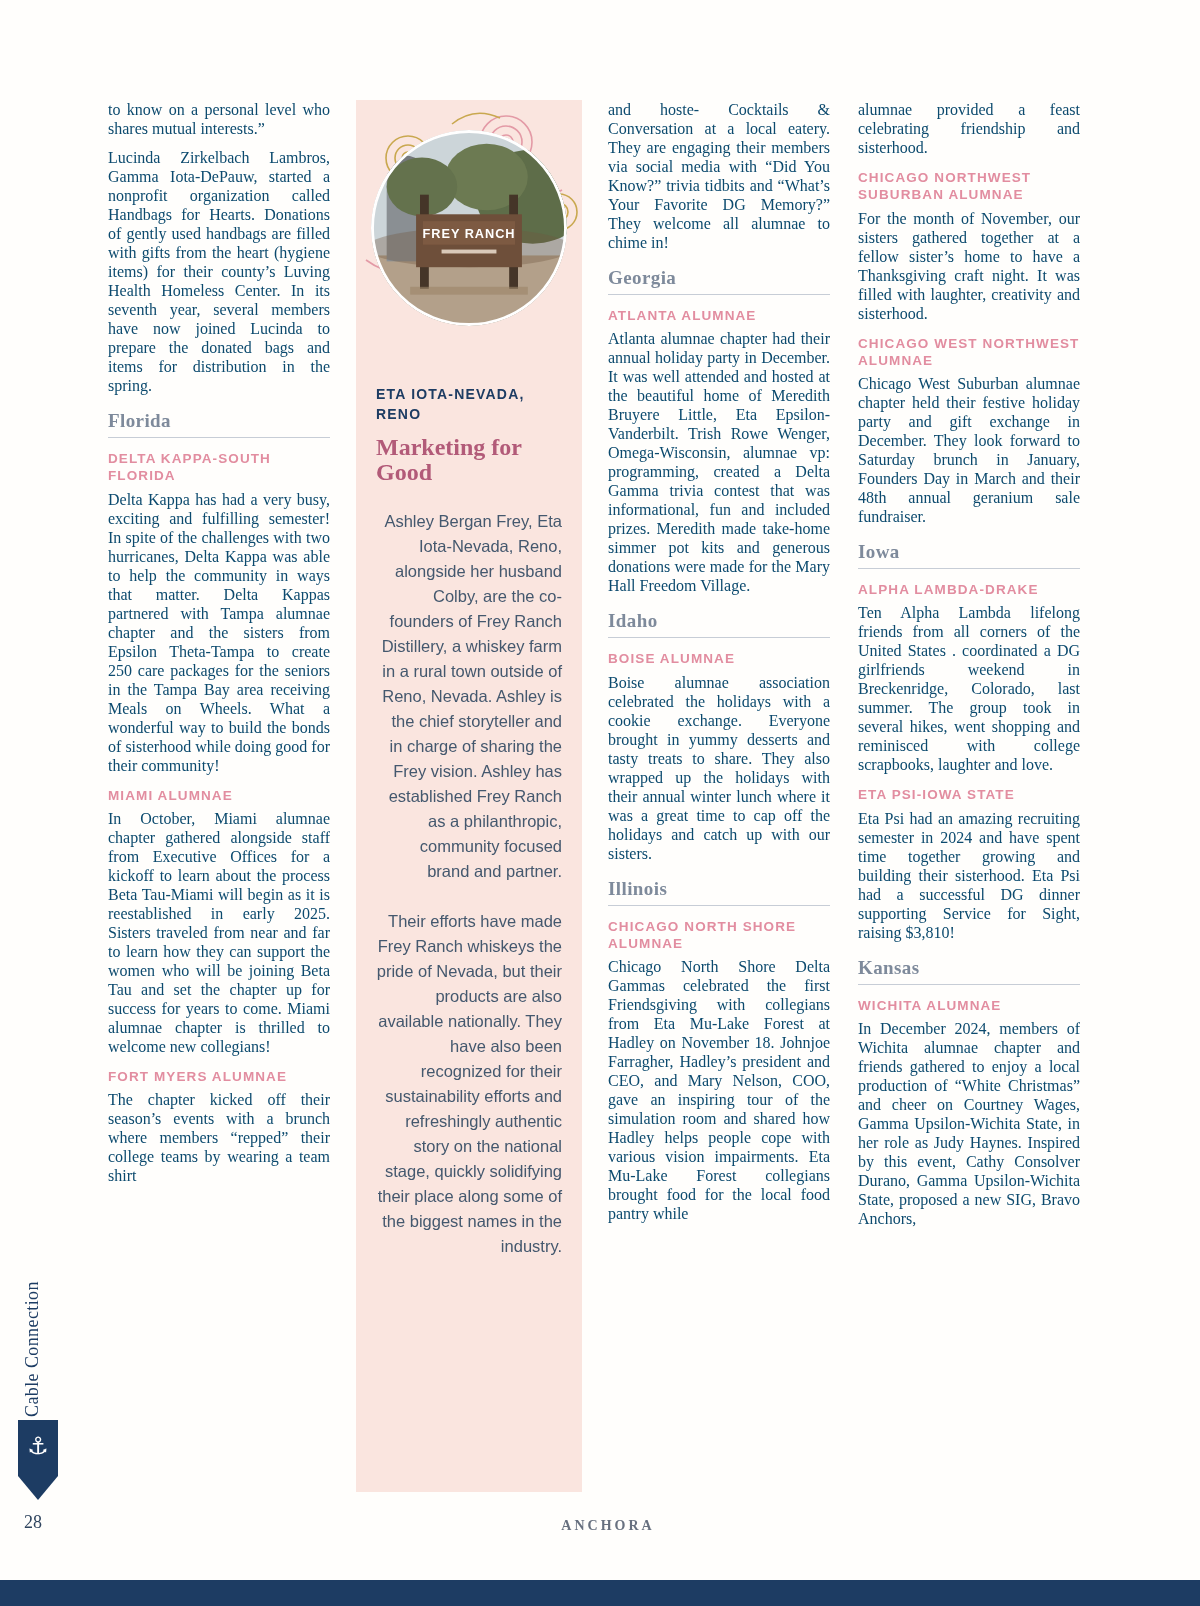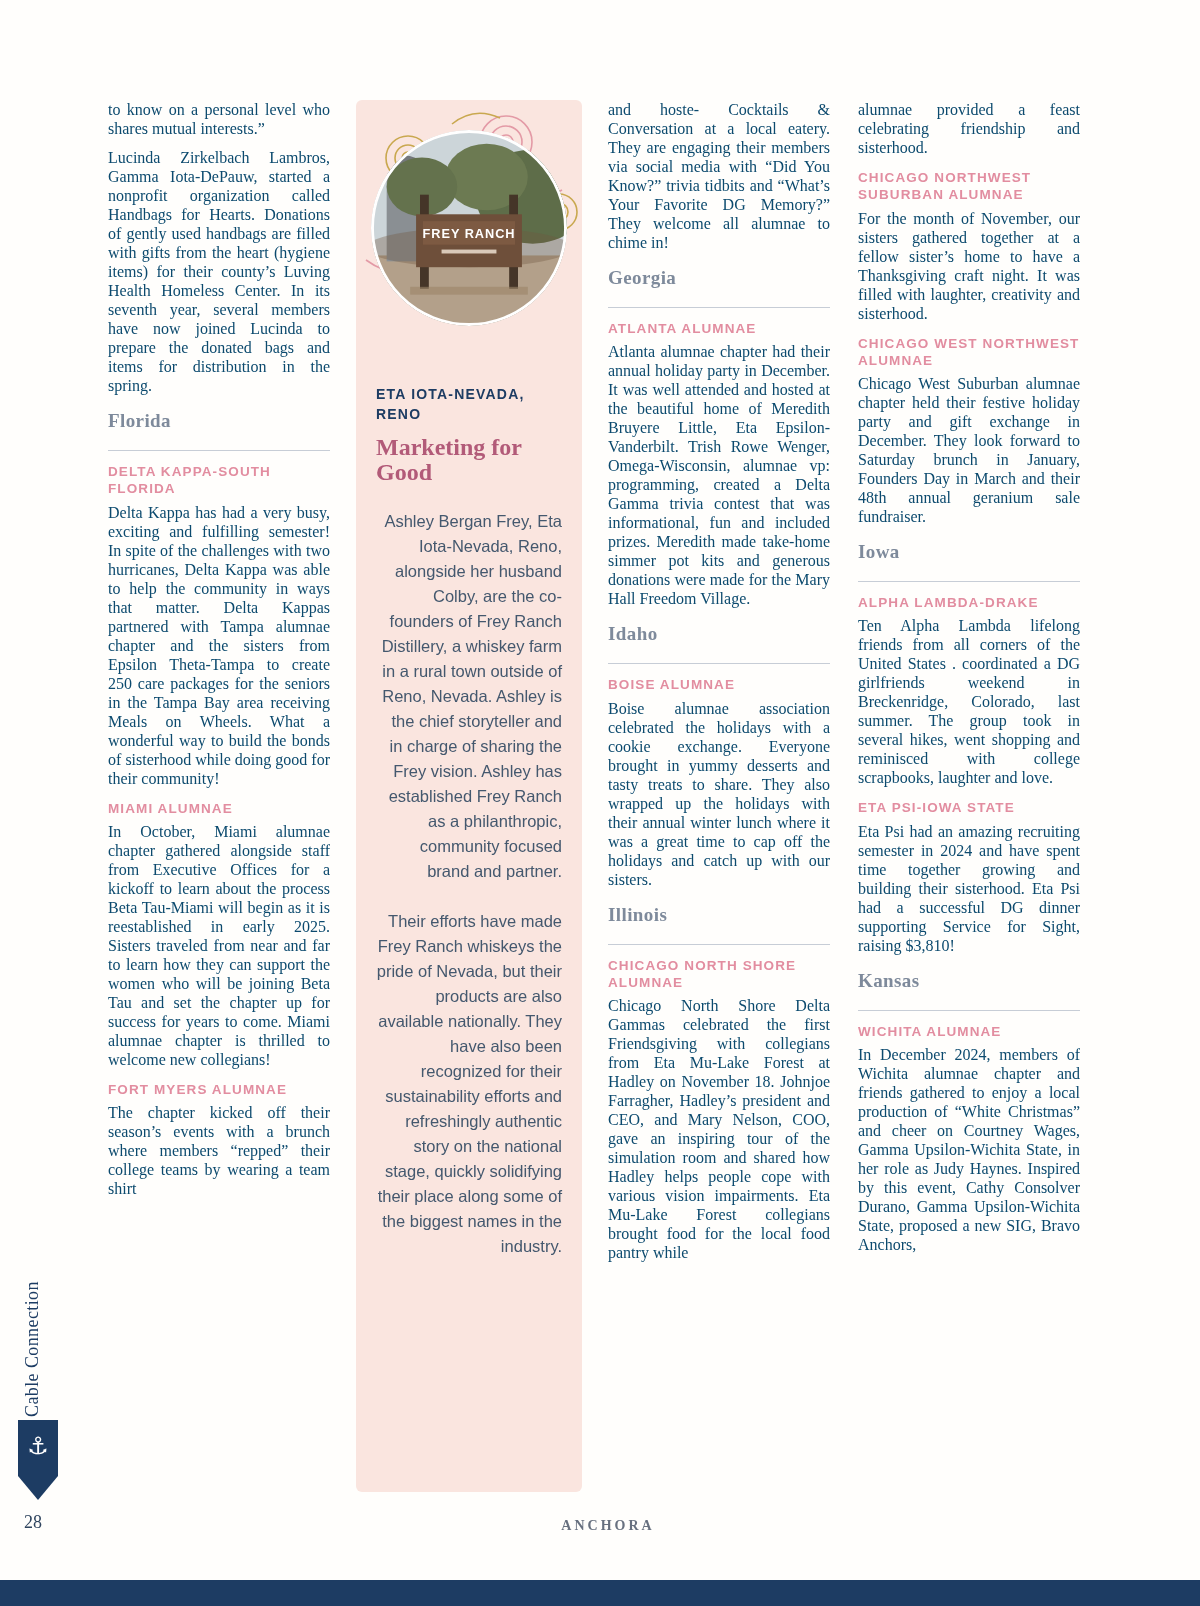--- a/index.html
+++ b/index.html
@@ -16,34 +16,33 @@
   #col3 { left:608px; }
   #col4 { left:858px; }
 
   .block.p {
     font-size:16px; line-height:19px; text-align:justify;
     margin-bottom:10px; color:#0c4a6e;
   }
   .block.state {
     font-family:"Liberation Serif", serif; font-weight:700;
     font-size:19px; color:#7e8a9b; letter-spacing:.4px;
-    border-bottom:1px solid #c7cdd6; padding-bottom:18px;
+    border-bottom:1px solid #c7cdd6; padding-bottom:5px;
     margin:15px 0 9px;
   }
   .block.chapter {
     font-family:"Liberation Sans", sans-serif; font-weight:700;
     font-size:13.5px; letter-spacing:1.1px; line-height:1.28;
     color:#e28da0; margin:12px 0 5px;
   }
 
   
   .featured {
     position:absolute; left:356px; top:100px; width:226px; height:1392px;
     background:#fae5df;
-    border-radius:6px;
   }
   .roses { position:absolute; top:0; left:0; width:226px; height:210px; }
   .photo {
     position:relative; width:196px; height:196px; margin:30px auto 0;
     border-radius:50%; overflow:hidden; z-index:2;
   }
   .photo svg { display:block; width:196px; height:196px; }
   .featured-inner { position:relative; z-index:3; padding:0 20px; }
   .kicker {
     margin-top:58px;

